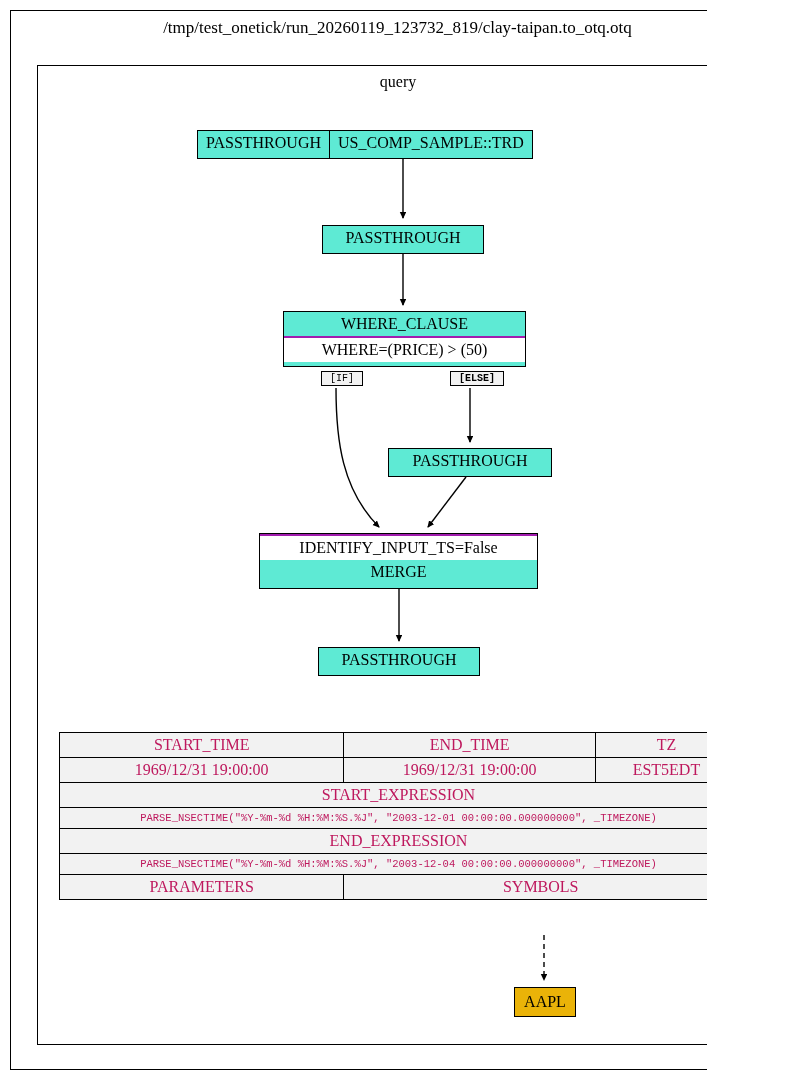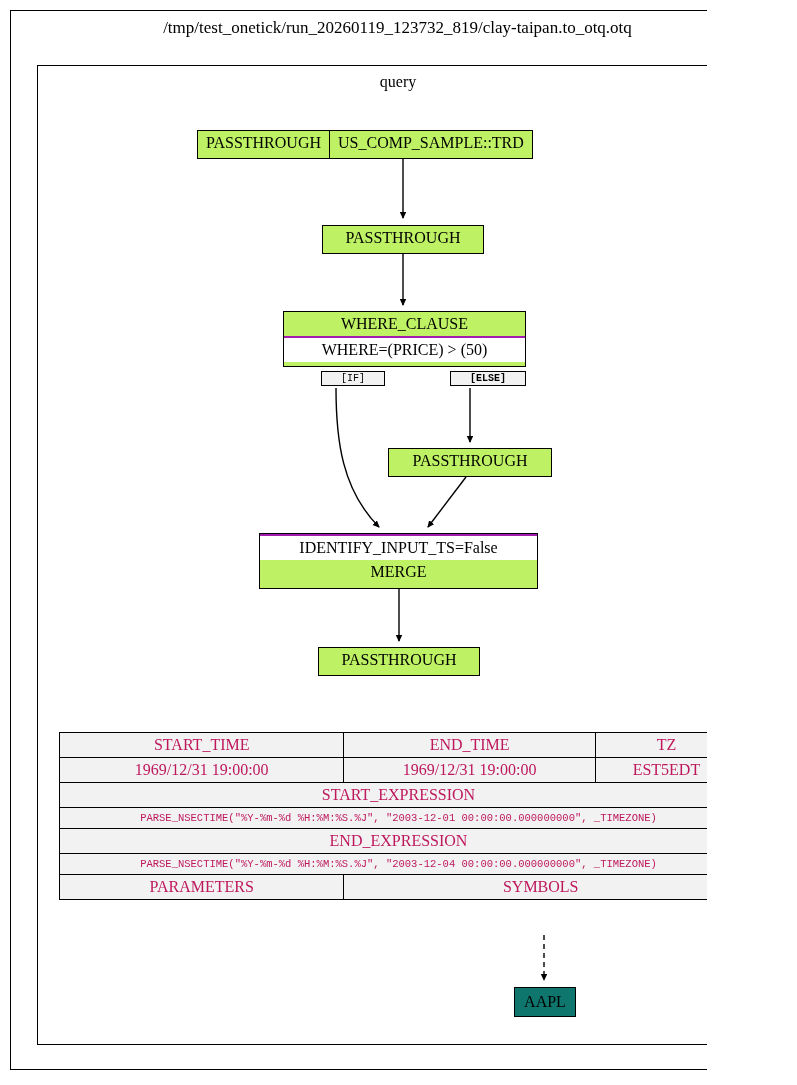--- a/index.html
+++ b/index.html
@@ -50,21 +50,21 @@
     top: 73px;
     width: 722px;
     text-align: center;
     font-size: 16px;
   }
   
   .node {
     position: absolute;
     box-sizing: border-box;
     border: 1px solid #000;
-    background: #bef264;
+    background: #5eead4;
     font-size: 16px;
     text-align: center;
     color: #000;
     line-height: 1.0;
   }
   .node .row {
     box-sizing: border-box;
     padding: 4px 8px;
     white-space: nowrap;
   }
@@ -83,21 +83,21 @@
     border-left: 1px solid #000;
   }
   
   .edge-label {
     position: absolute;
     box-sizing: border-box;
     border: 1px solid #000;
     background: #f2f2f2;
     font-family: "Liberation Mono", monospace;
     font-size: 10px;
-    padding: 1px 19px;
+    padding: 1px 8px;
     color: #000;
     white-space: nowrap;
   }
   svg.edges {
     position: absolute;
     left: 0;
     top: 0;
     width: 797px;
     height: 1085px;
     pointer-events: none;
@@ -125,21 +125,21 @@
     padding: 4px 4px;
   }
   .symbol-node {
     position: absolute;
     left: 514px;
     top: 987px;
     width: 62px;
     height: 30px;
     box-sizing: border-box;
     border: 1px solid #000;
-    background: #0f766e;
+    background: #eab308;
     font-size: 16px;
     text-align: center;
     line-height: 28px;
   }
 </style>
 </head>
 <body>
 
 <div id="page">
 

